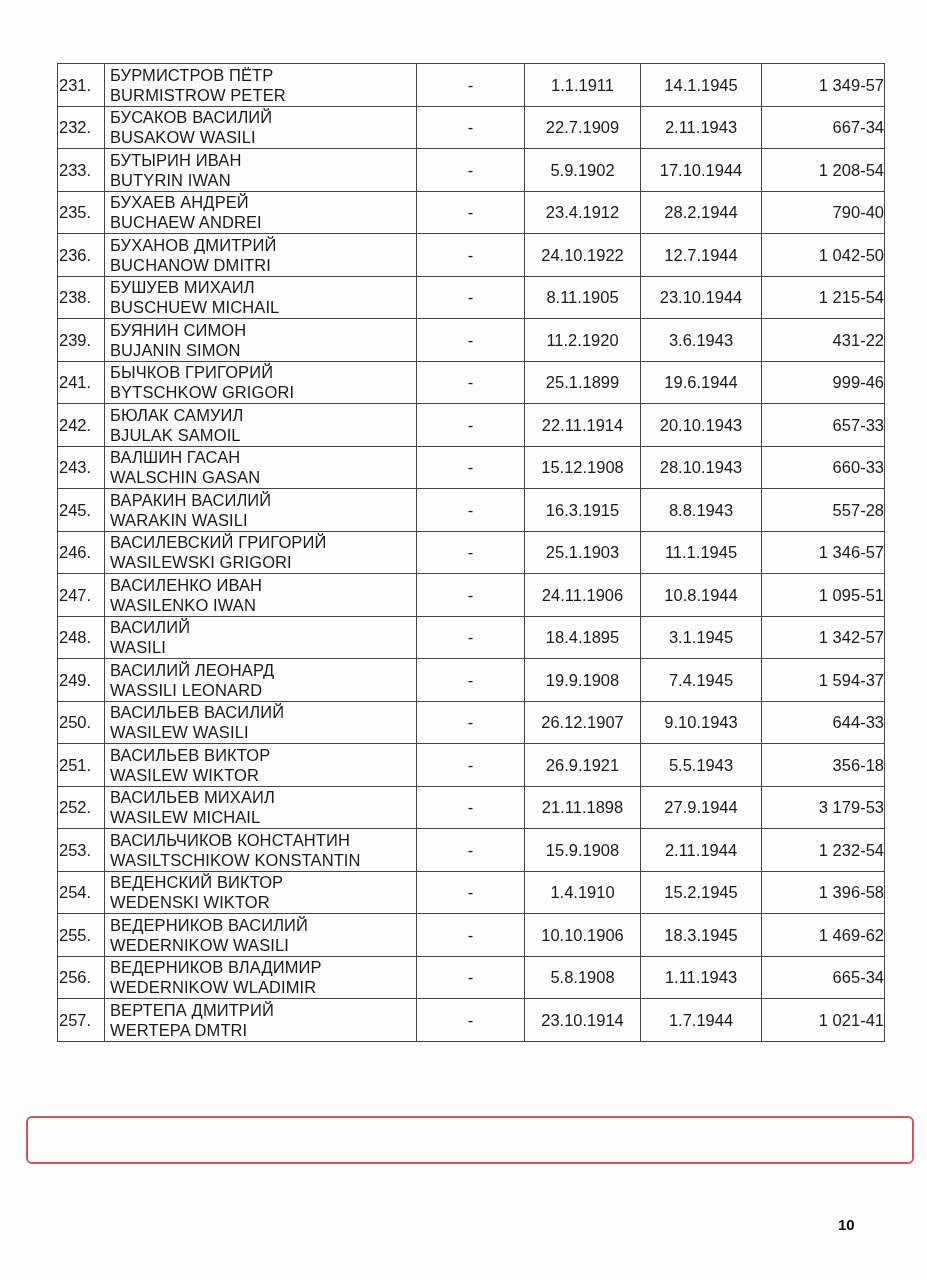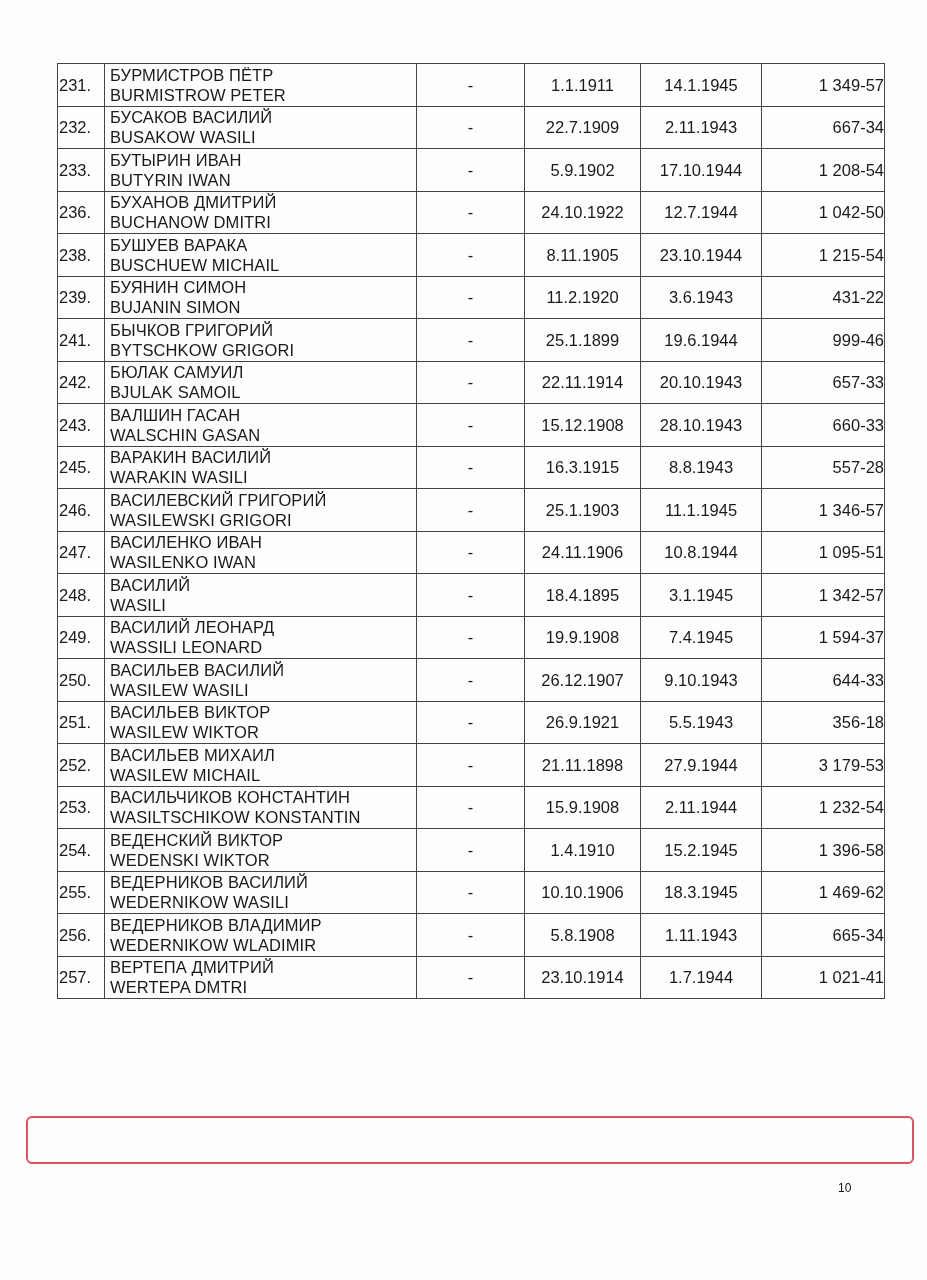--- a/index.html
+++ b/index.html
@@ -28,23 +28,23 @@
   td.death { width: 120px; text-align: center; margin-left: 32px; }
   td.grave { width: 122px; text-align: right; }
   .highlight {
     position: absolute; left: 26px; top: 1116px;
     width: 884px; height: 44px;
     border: 2px solid #d9535d;
     border-radius: 6px;
     pointer-events: none;
   }
   .page-number {
-    position: absolute; left: 838px; top: 1181px;
+    position: absolute; left: 838px; top: 1216px;
     font-family: "Liberation Sans", "DejaVu Sans", sans-serif;
-    font-size: 12px; color: #111;
+    font-size: 15px; color: #111; font-weight: bold;
   }
 </style>
 </head>
 <body>
 
 <div class="page">
   <table class="register">
     <tbody id="register-body">
 
     <tr>
@@ -74,34 +74,45 @@
           <td class="name">
             <span class="line">БУТЫРИН ИВАН</span>
             <span class="line">BUTYRIN IWAN</span>
           </td>
           <td class="dash">-</td>
           <td class="birth">5.9.1902</td>
           <td class="death">17.10.1944</td>
           <td class="grave">1 208-54</td>
         </tr>
         <tr>
+          <td class="num">235.</td>
+          <td class="name">
+            <span class="line">БУХАЕВ АНДРЕЙ</span>
+            <span class="line">BUCHAEW ANDREI</span>
+          </td>
+          <td class="dash">-</td>
+          <td class="birth">23.4.1912</td>
+          <td class="death">28.2.1944</td>
+          <td class="grave">790-40</td>
+        </tr>
+        <tr>
           <td class="num">236.</td>
           <td class="name">
             <span class="line">БУХАНОВ ДМИТРИЙ</span>
             <span class="line">BUCHANOW DMITRI</span>
           </td>
           <td class="dash">-</td>
           <td class="birth">24.10.1922</td>
           <td class="death">12.7.1944</td>
           <td class="grave">1 042-50</td>
         </tr>
         <tr>
           <td class="num">238.</td>
           <td class="name">
-            <span class="line">БУШУЕВ ВАРАКА</span>
+            <span class="line">БУШУЕВ МИХАИЛ</span>
             <span class="line">BUSCHUEW MICHAIL</span>
           </td>
           <td class="dash">-</td>
           <td class="birth">8.11.1905</td>
           <td class="death">23.10.1944</td>
           <td class="grave">1 215-54</td>
         </tr>
         <tr>
           <td class="num">239.</td>
           <td class="name">

